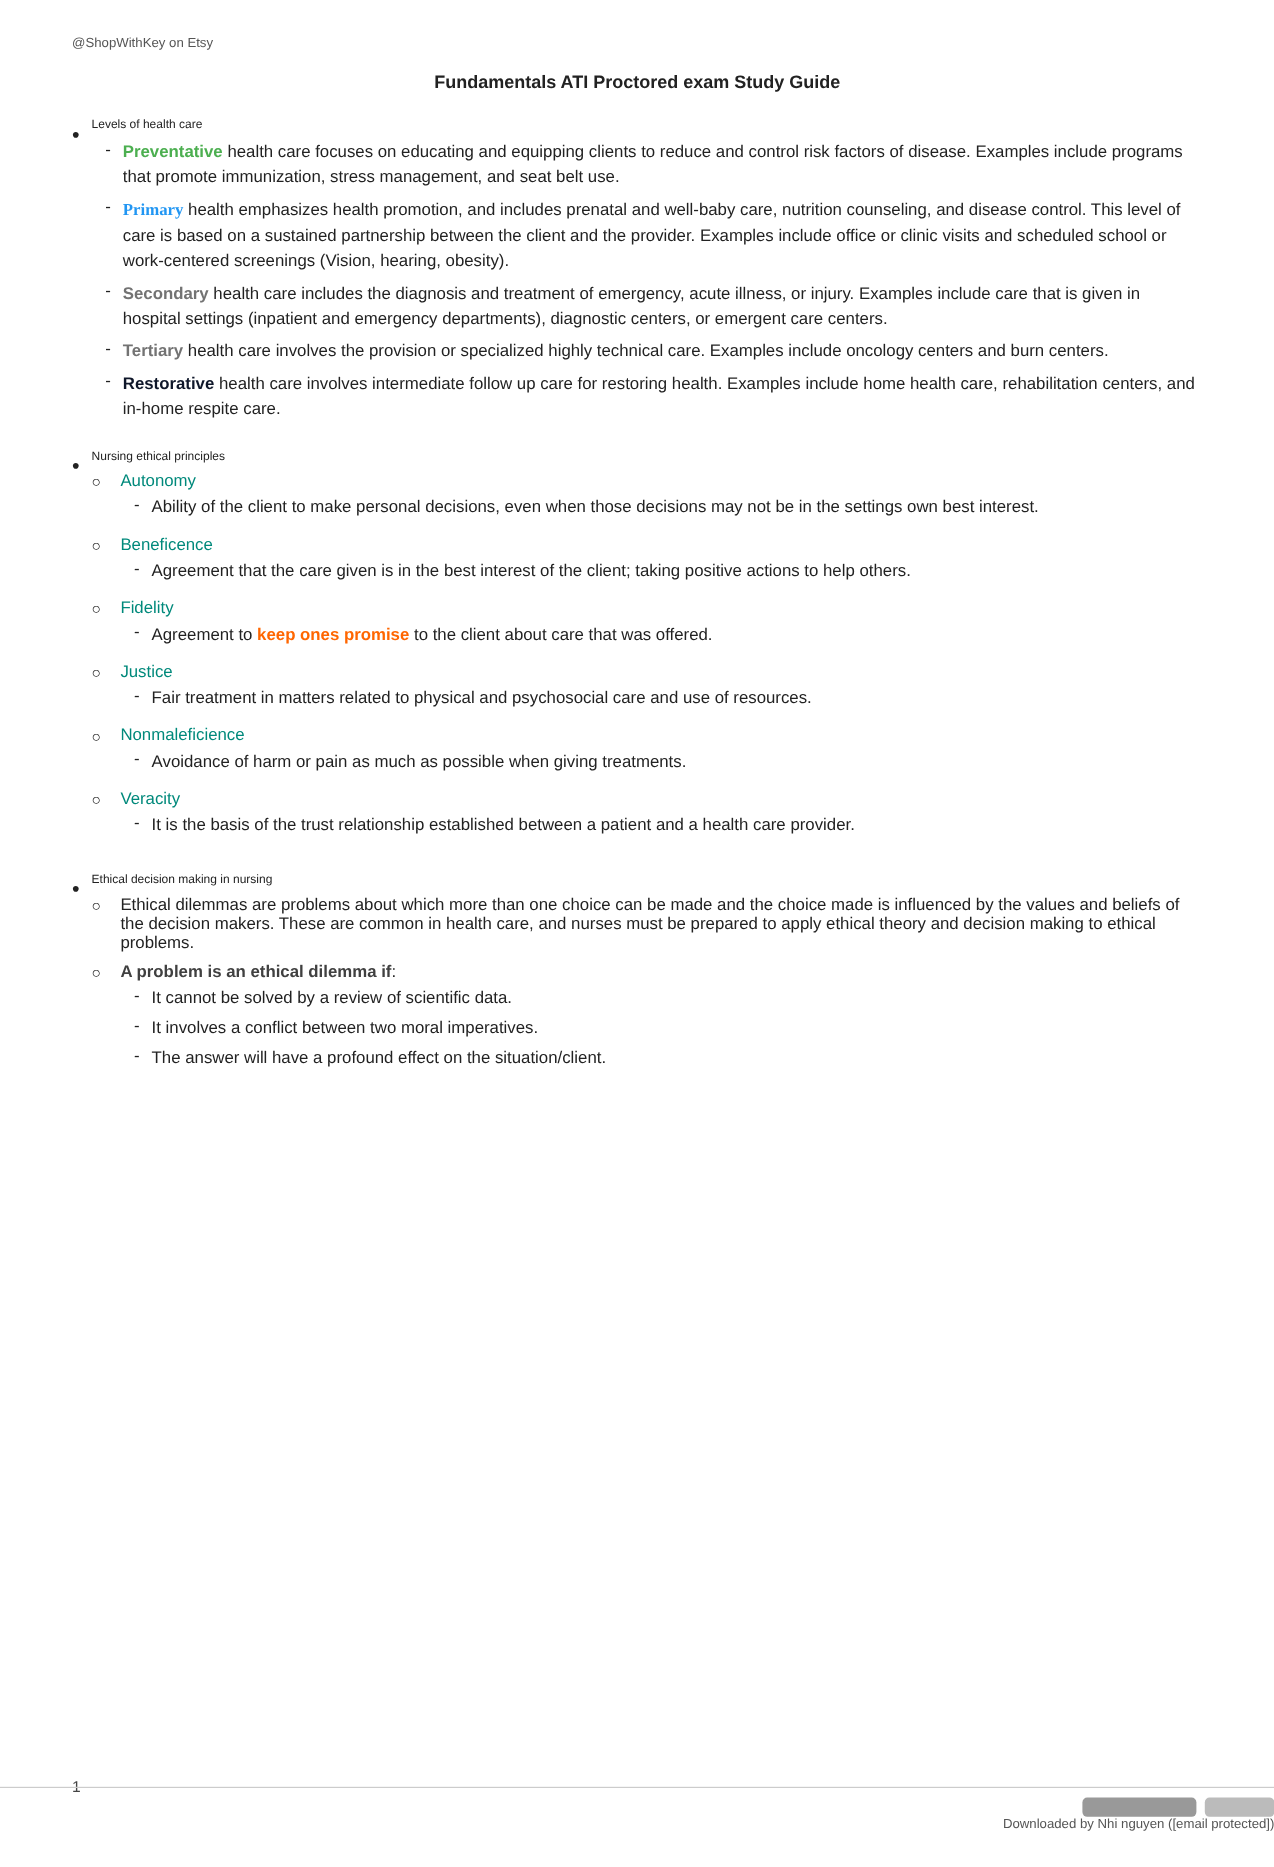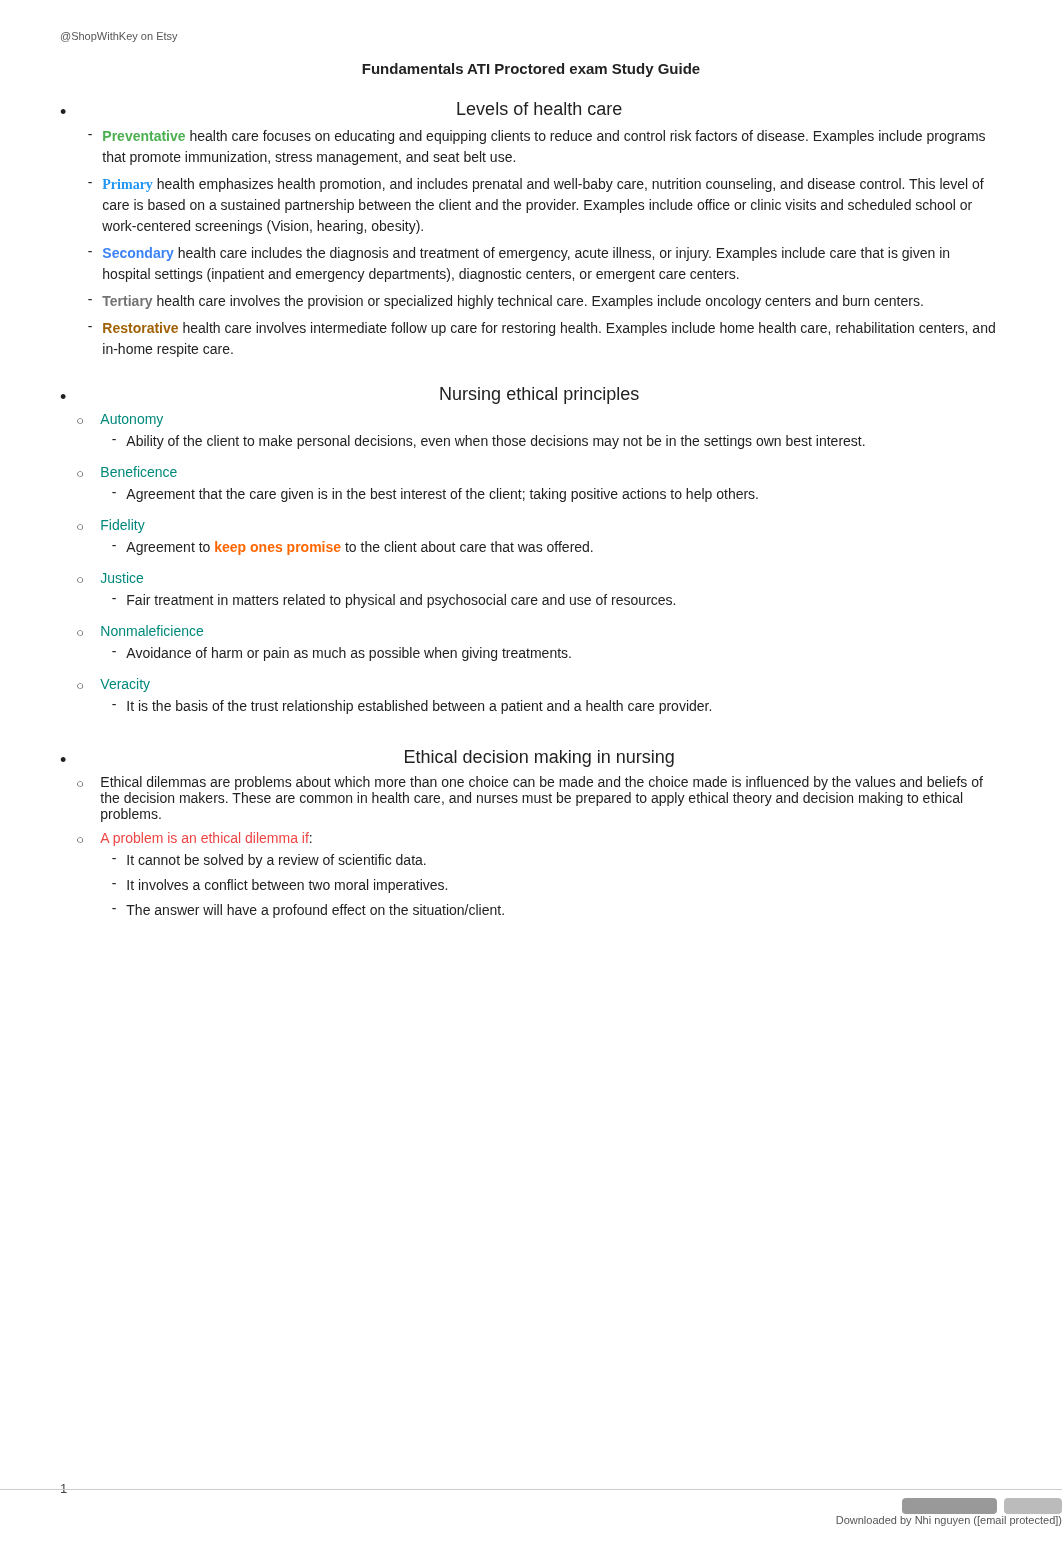--- a/index.html
+++ b/index.html
@@ -43,24 +43,23 @@
     .bullet-disc {
       font-size: 18px;
       line-height: 1.4;
       margin-top: 1px;
       flex-shrink: 0;
     }
     .section-content {
       flex: 1;
     }
     .section-title {
-      font-size: 18px;
+      font-size: 10px;
       font-weight: normal;
       margin-bottom: 6px;
-      text-align: center;
     }
     
     .dash-list {
       list-style: none;
       padding: 0;
       margin: 0;
     }
     .dash-list > li {
       display: flex;
       gap: 10px;
@@ -114,26 +113,26 @@
       width: 16px;
       text-align: right;
     }
     .sub-dash-list > li .dash-content {
       flex: 1;
       line-height: 1.5;
     }
     
     .color-preventative { color: #4CAF50; font-weight: bold; }
     .color-primary { color: #2196F3; font-weight: bold; font-family: Liberation Serif, serif; }
-    .color-secondary { color: #3b82f6; font-weight: bold; }
+    .color-secondary { color: #737373; font-weight: bold; }
     .color-tertiary { color: #737373; font-weight: bold; }
-    .color-restorative { color: #a16207; font-weight: bold; }
+    .color-restorative { color: #0f172a; font-weight: bold; }
     .color-teal { color: #00897B; }
     .color-orange-bold { color: #FF6600; font-weight: bold; }
-    .color-red-bold { color: #ef4444; font-weight: normal; }
+    .color-red-bold { color: #404040; font-weight: bold; }
 
     .page-number {
       position: absolute;
       bottom: 60px;
       left: 60px;
       font-size: 13px;
       color: #444;
     }
     .footer-center {
       position: absolute;

